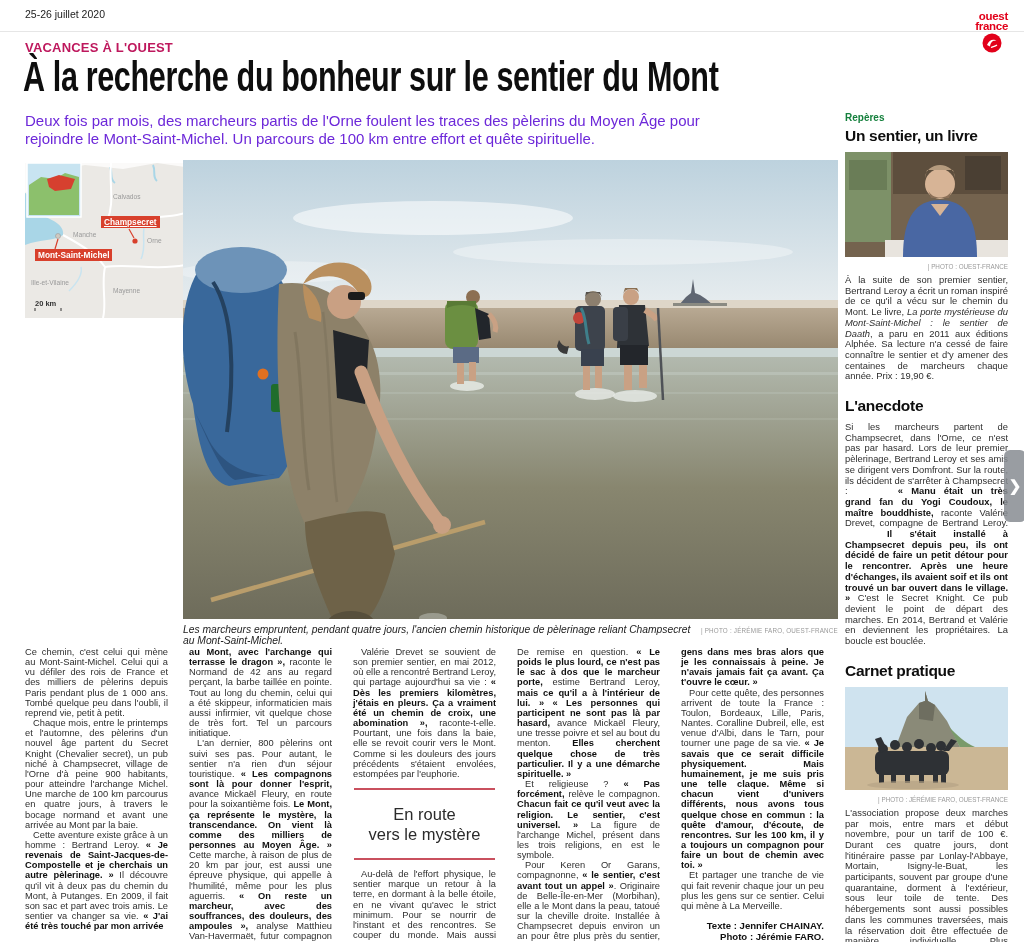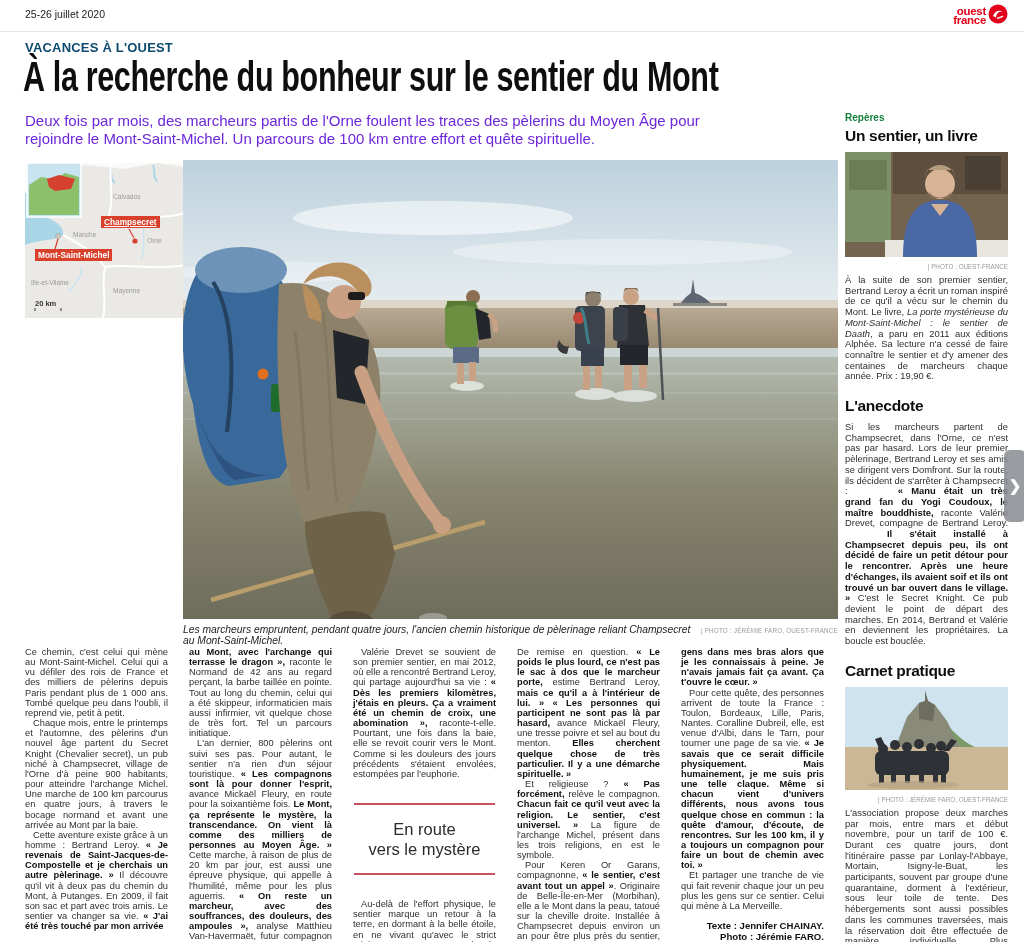--- a/index.html
+++ b/index.html
@@ -1,24 +1,24 @@
 <!DOCTYPE html>
 <html><head>
 <meta charset="utf-8">
 <style>
   html,body{margin:0;padding:0;background:#fff;}
   .page{position:relative;width:1024px;height:942px;background:#fff;overflow:hidden;
         font-family:"Liberation Sans",sans-serif;color:#222;border-bottom:1px solid #e0e0e0;}
   
   .date{position:absolute;left:25px;top:8px;font-size:10.5px;color:#222;}
   .header-rule{position:absolute;left:0;top:31px;width:1024px;height:1px;background:#e6e6e6;}
-  .logo{position:absolute;right:16px;top:4px;display:flex;align-items:center;gap:2px;}
+  .logo{position:absolute;right:16px;top:12px;display:flex;align-items:center;gap:2px;flex-direction:column;}
   .logo-words{color:#e2001a;font-weight:bold;font-size:11.5px;line-height:9.5px;letter-spacing:-.3px;text-align:right;}
   
-  .kicker{position:absolute;left:25px;top:40px;color:#0c4a6e;font-weight:bold;font-size:13px;letter-spacing:.2px;}
+  .kicker{position:absolute;left:25px;top:40px;color:#be185d;font-weight:bold;font-size:13px;letter-spacing:.2px;}
   .headline{position:absolute;left:23px;top:52px;font-weight:bold;font-size:43px;color:#0e0e0e;
             white-space:nowrap;transform:scale(.71,1);transform-origin:left top;letter-spacing:-.5px;}
   .standfirst{position:absolute;left:25px;top:112px;width:700px;font-size:15px;line-height:17.5px;color:#6d28d9;}
   
   .map{position:absolute;left:25px;top:163px;width:160px;height:155px;}
   .map svg{position:absolute;left:0;top:0;}
   .map-label{position:absolute;color:#9a9a9a;font-size:6.6px;}
   .map-red{position:absolute;background:#d8402c;color:#fff;font-weight:bold;font-size:8.3px;
            padding:1px 3px;white-space:nowrap;}
   .map-scale{position:absolute;left:10px;top:136px;font-size:7.5px;font-weight:bold;color:#333;}
@@ -29,21 +29,21 @@
   .caption-row{position:absolute;left:183px;top:624px;width:655px;display:flex;
                justify-content:center;align-items:baseline;}
   .caption{font-style:italic;font-size:10.3px;color:#222;}
   .credit{font-size:6.3px;color:#999;text-transform:uppercase;letter-spacing:.2px;white-space:nowrap;}
   
   .body-cols{position:absolute;left:25px;top:647px;width:801px;height:294px;display:flex;gap:21px;}
   .col{width:143px;font-size:9.3px;line-height:10.15px;text-align:justify;color:#2e2e2e;}
   .col p{margin:0;}
   .col p.ind{text-indent:8px;}
   .col b{color:#101010;}
-  .pullquote{margin:24px 1px;border-top:2px solid #c9505e;border-bottom:2px solid #c9505e;
+  .pullquote{margin:9px 1px;border-top:2px solid #c9505e;border-bottom:2px solid #c9505e;
              padding:14px 0;text-align:center;color:#2b2b2b;}
   .pullquote span{display:block;font-size:16.5px;line-height:20px;}
   .signature{margin-top:9px;text-align:right;font-weight:bold;color:#111;font-size:9.6px;line-height:11px;}
   
   .sidebar{position:absolute;left:845px;top:112px;width:163px;}
   .sb-kicker{color:#15803d;font-weight:bold;font-size:10px;margin:0 0 4px;}
   .sb-title{font-size:15.5px;font-weight:bold;color:#0e0e0e;letter-spacing:-.3px;margin:0 0 7px;}
   .sb-photo{width:163px;overflow:hidden;}
   .sb-credit{text-align:right;font-size:6.3px;color:#999;text-transform:uppercase;margin:2px 0 5px;}
   .sb-text p{margin:0;font-size:9.4px;line-height:10.7px;text-align:justify;color:#2e2e2e;}

